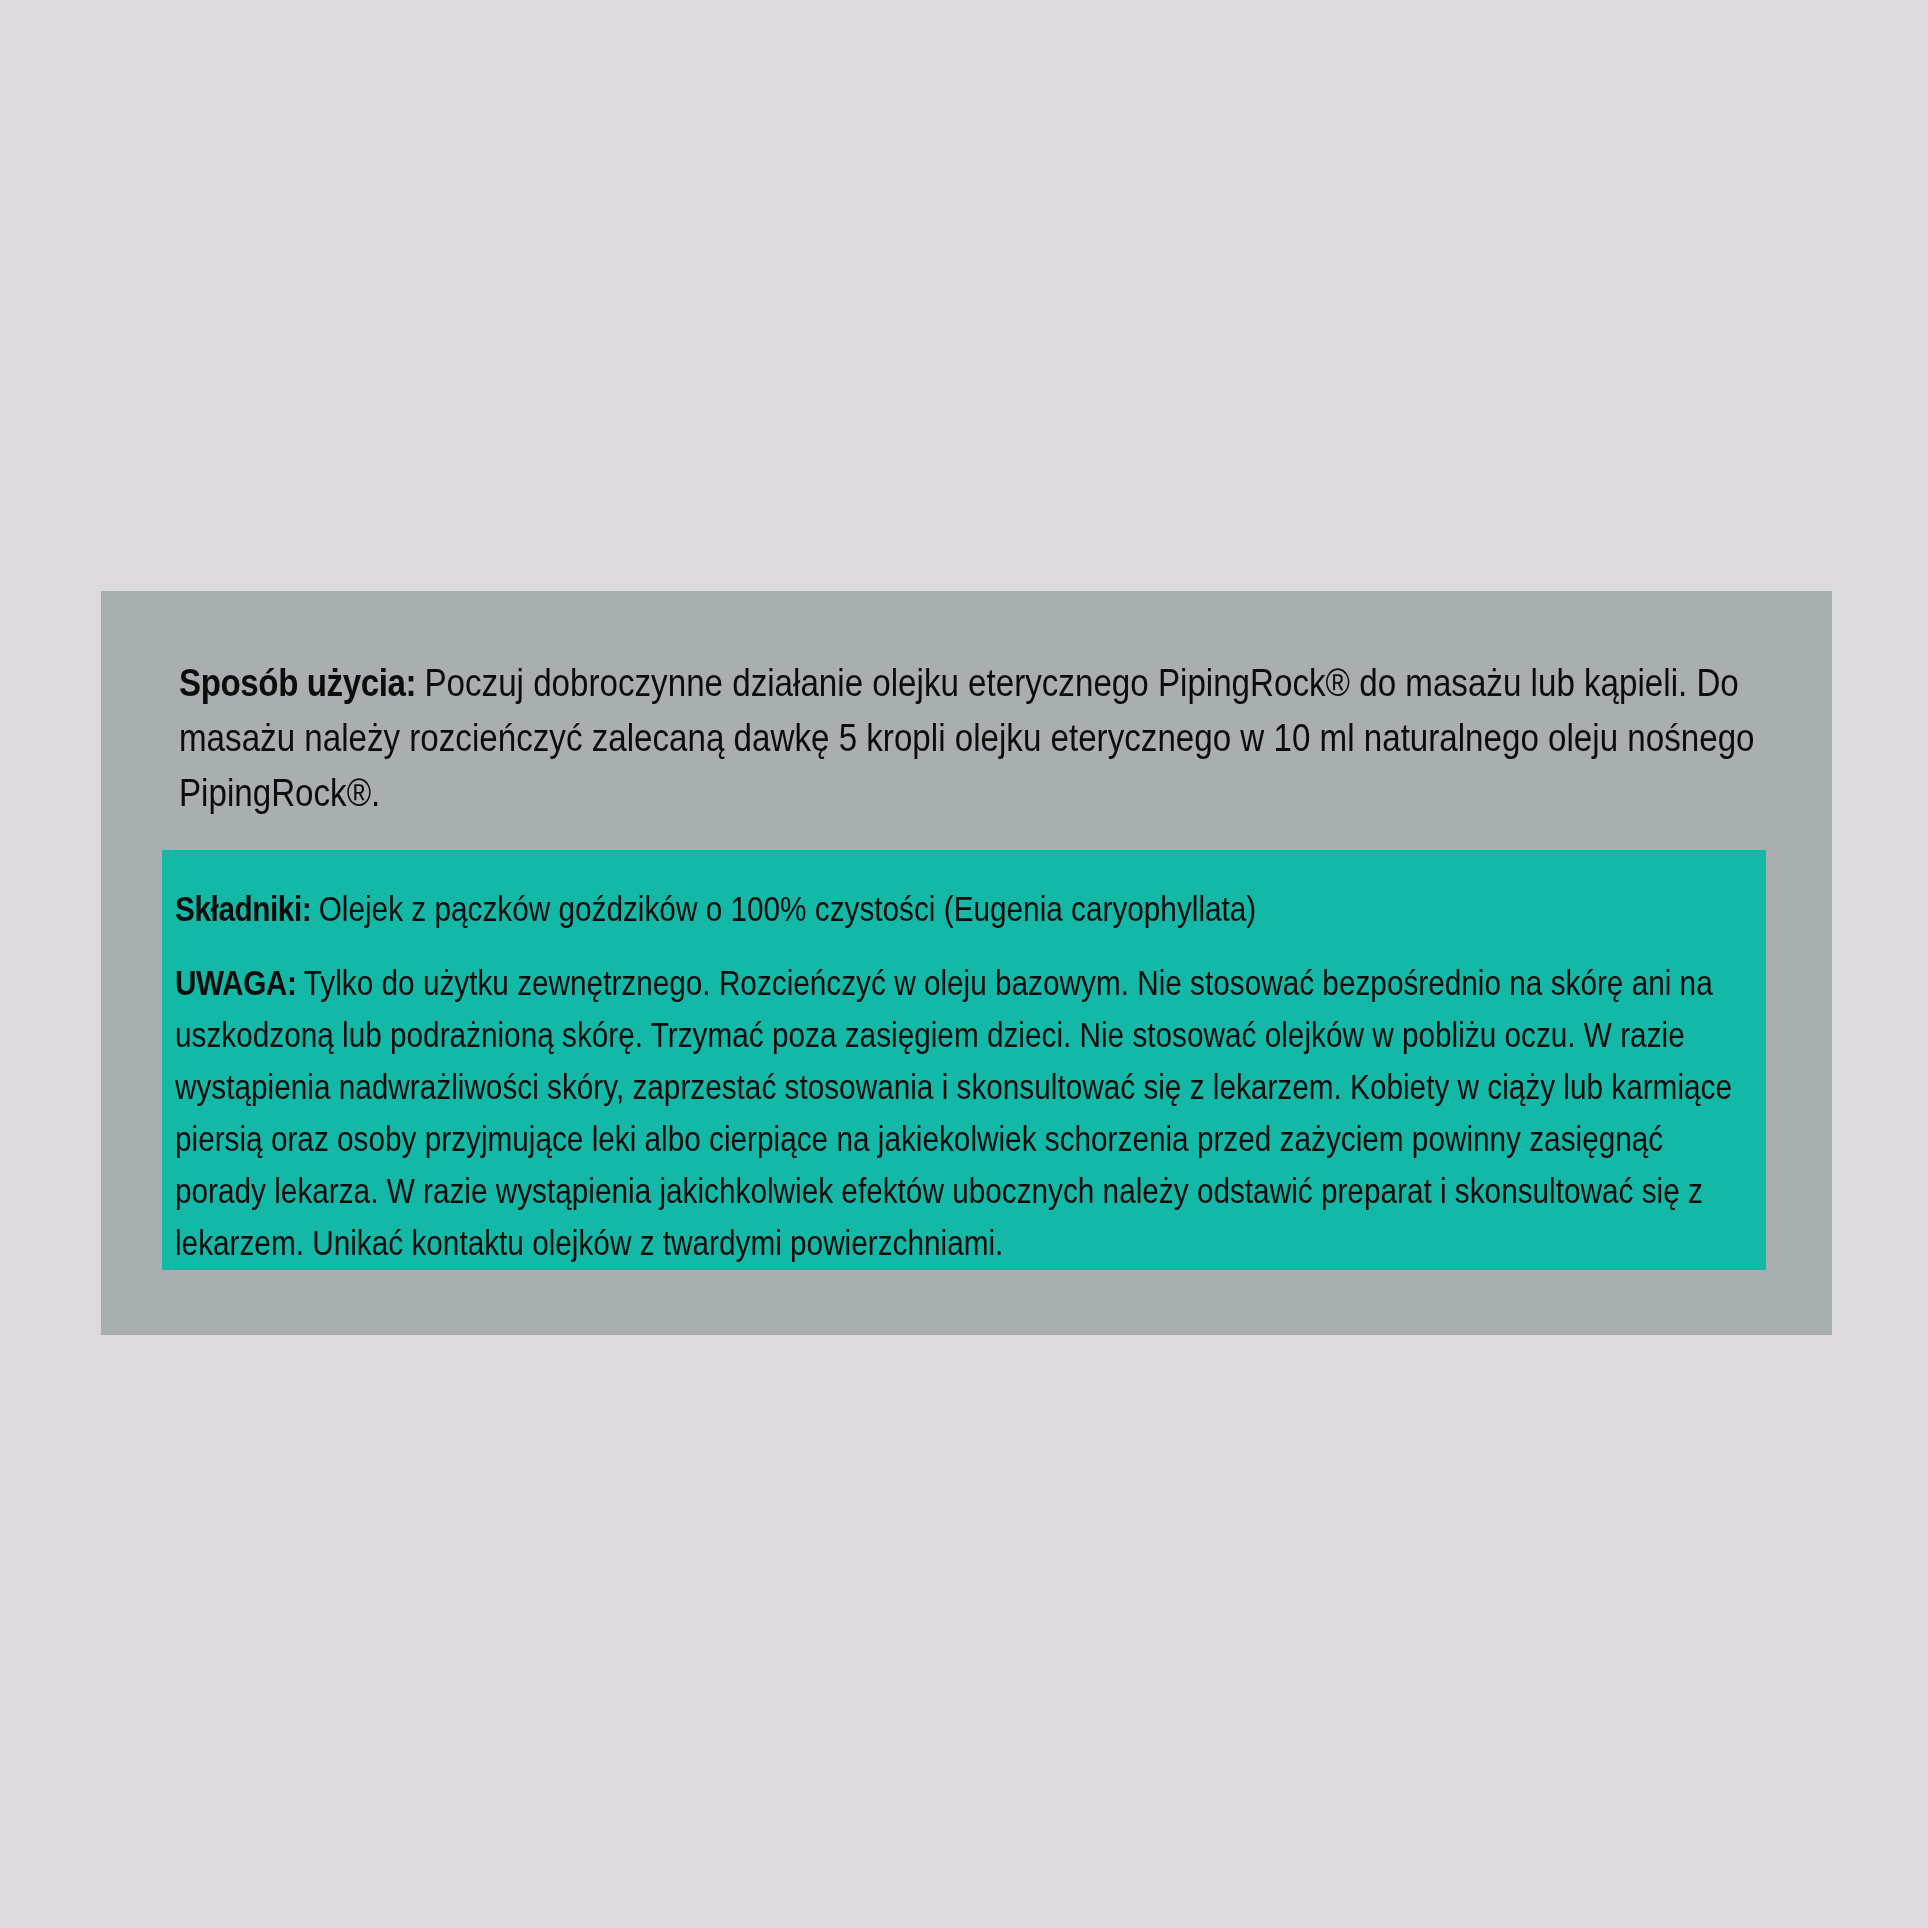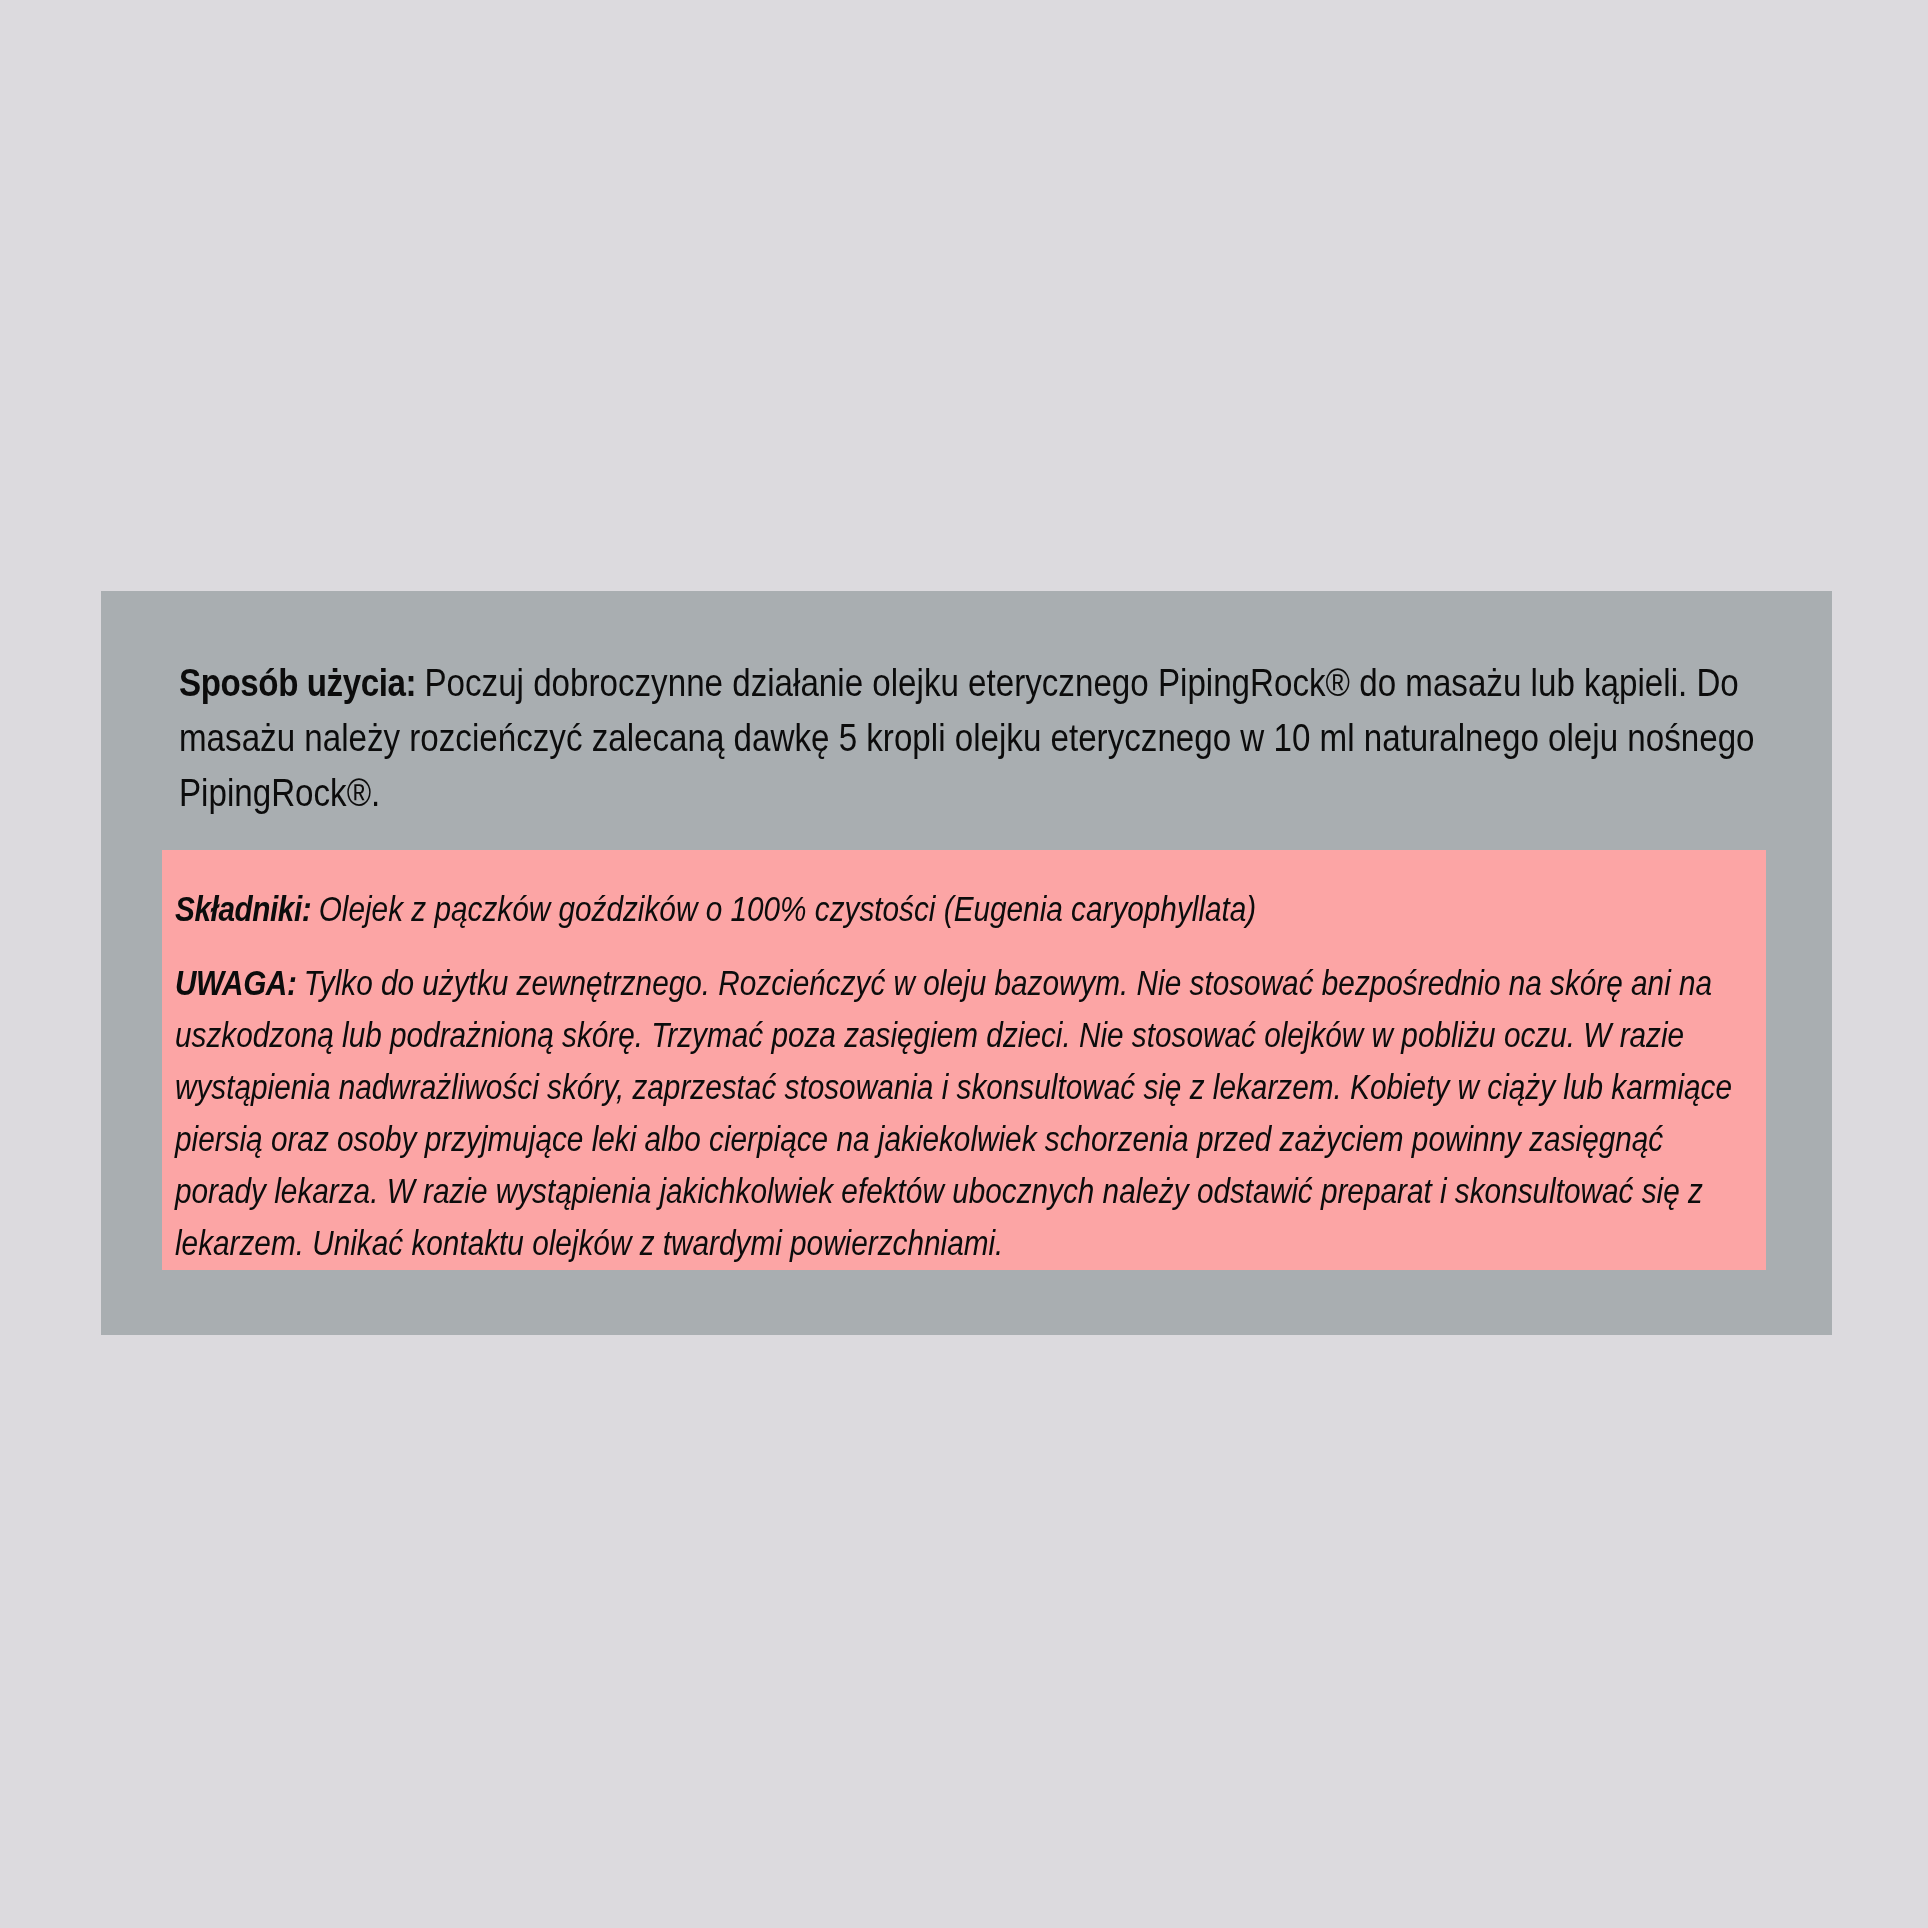--- a/index.html
+++ b/index.html
@@ -33,24 +33,23 @@
     line-height: 55px;
     transform: scaleX(0.85);
     transform-origin: 0 0;
   }
   .infobox {
     position: absolute;
     left: 61px;
     top: 259px;
     width: 1604px;
     height: 420px;
-    background: #fca5a5;
+    background: #14b8a6;
     box-sizing: border-box;
     padding: 33px 12px 0 13px;
-    font-style: italic;
   }
   .para {
     margin: 0;
     width: 1854px;
     font-size: 35px;
     line-height: 52px;
     transform: scaleX(0.85);
     transform-origin: 0 0;
   }
   .para.warning {

